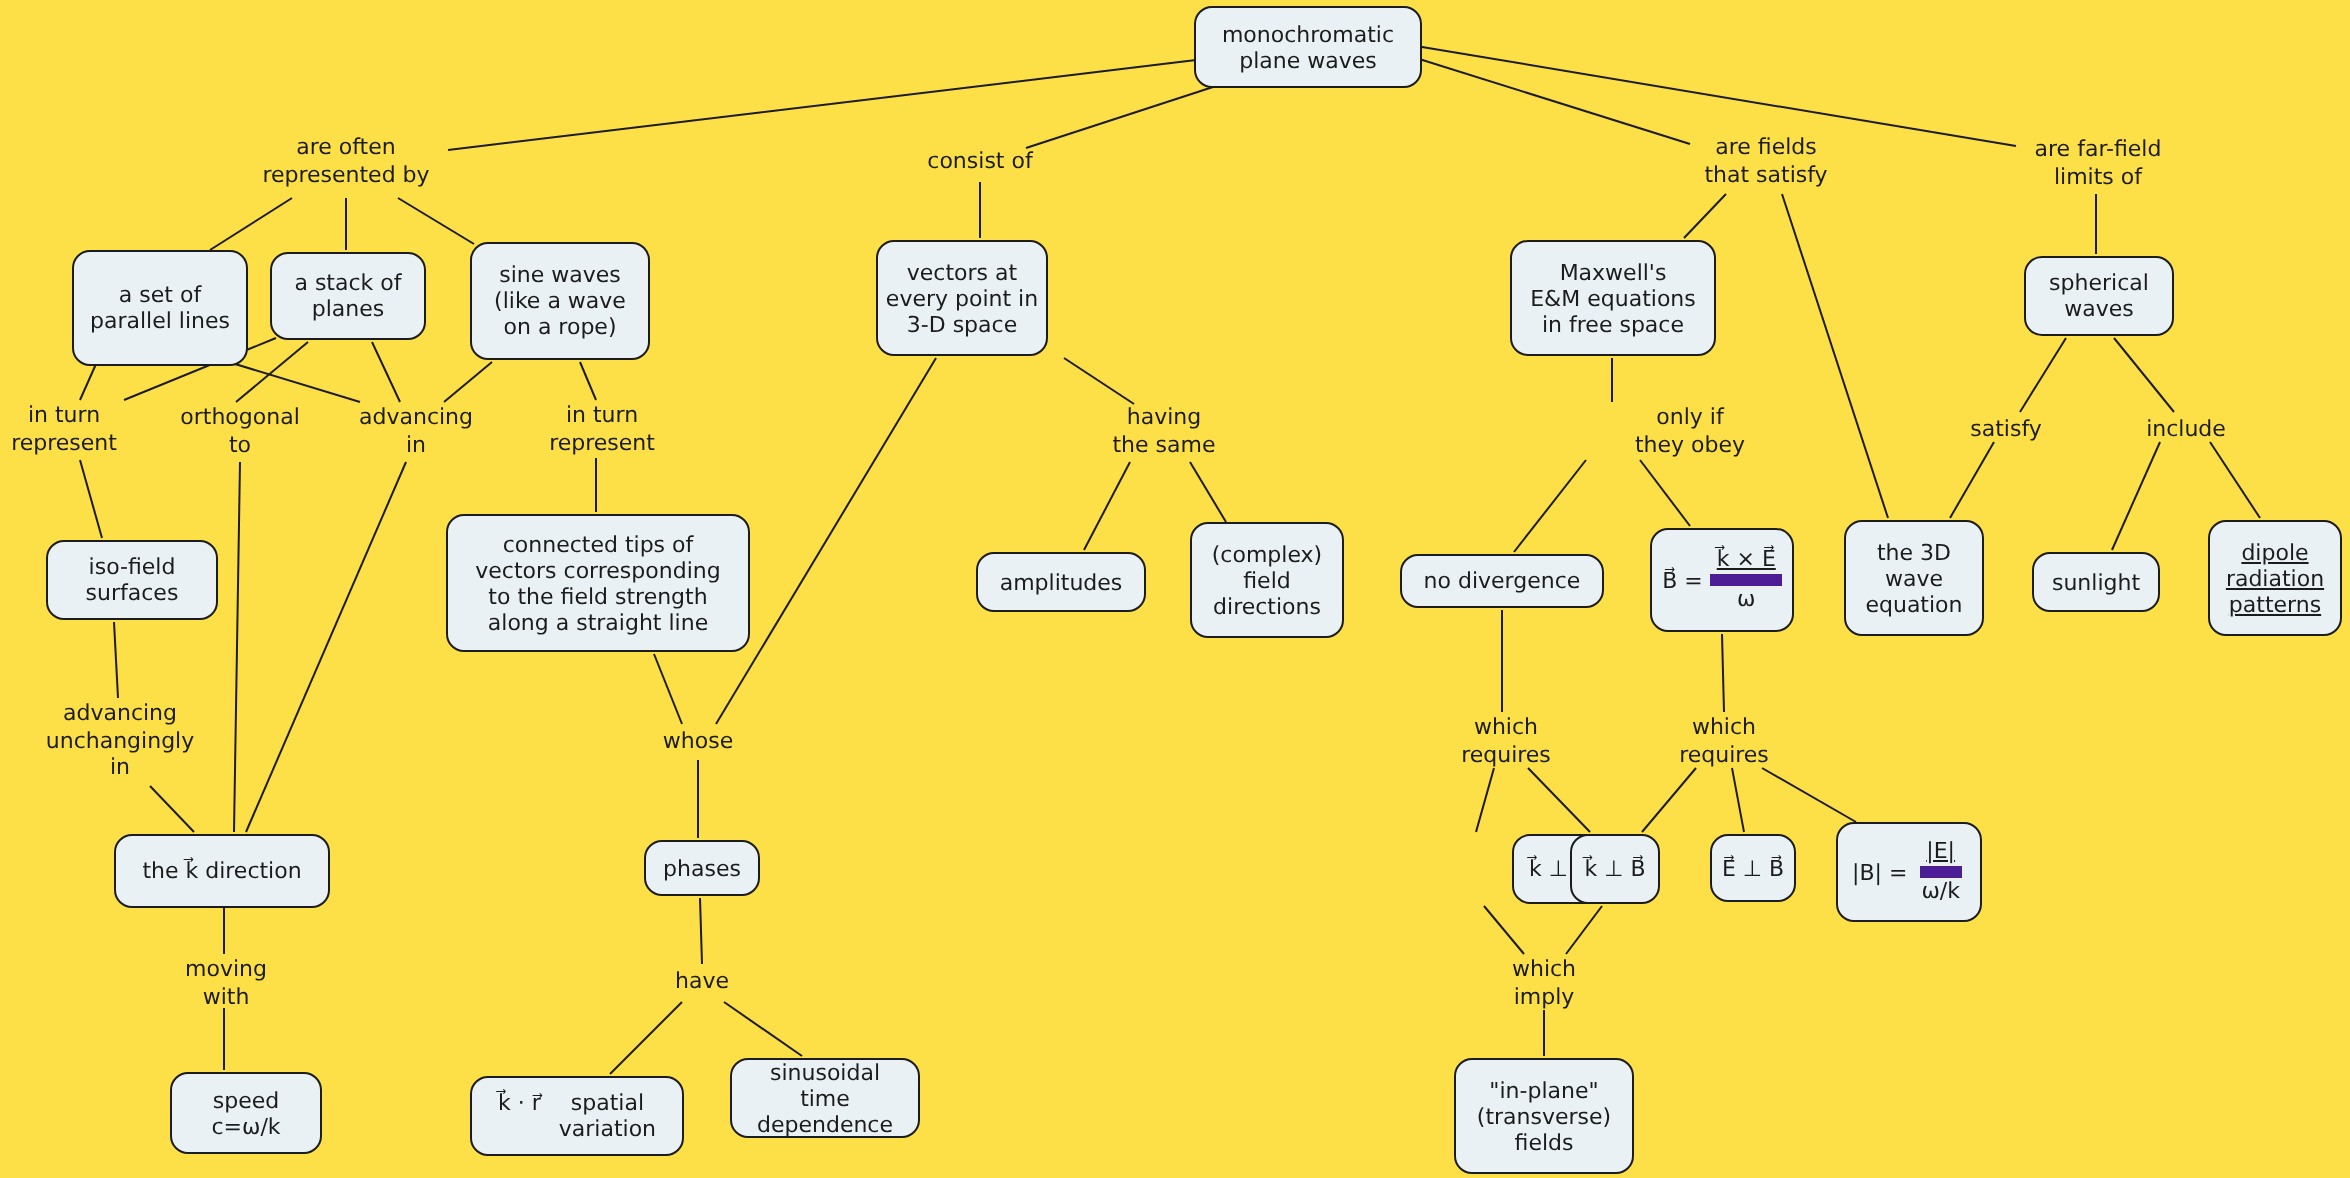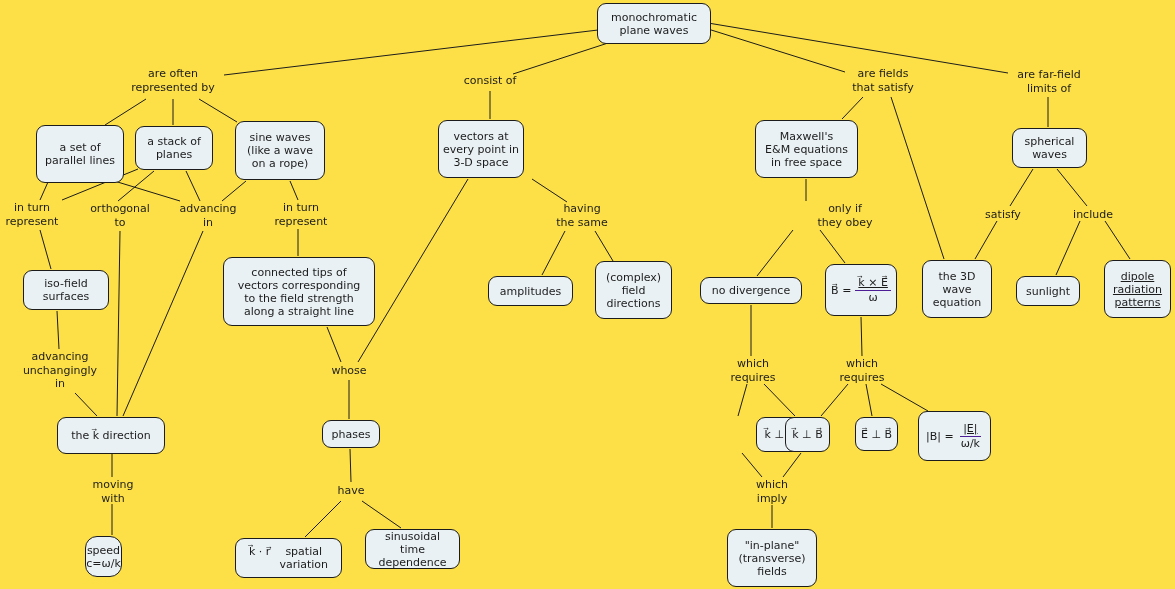--- a/index.html
+++ b/index.html
@@ -14,21 +14,21 @@
     background:#e9f1f4; border:1px solid #1c1c1c; border-radius:9px;
     display:flex; flex-direction:column; align-items:center; justify-content:center;
     font-size:11px; line-height:13px; text-align:center; white-space:nowrap;
   }
   .link-label {
     position:absolute; transform:translateX(-50%);
     font-size:11px; line-height:13.5px; text-align:center; white-space:nowrap;
   }
   .eq-row { display:flex; flex-direction:row; align-items:center; gap:4px; }
   .frac { display:flex; flex-direction:column; align-items:center; line-height:14px; }
-  .frac .num { border-bottom:1px solid #4c1d95; padding:0 3px;text-decoration:underline; }
+  .frac .num { border-bottom:6px solid #4c1d95; padding:0 3px;text-decoration:underline; }
   .frac .den { padding:0 3px; }
   .kr-row { display:flex; flex-direction:row; align-items:flex-start; gap:9px; }
 </style>
 </head>
 <body>
 
 <div id="canvas">
   <svg id="edges-layer" xmlns="http://www.w3.org/2000/svg" width="1175" height="589">
       <line x1="598" y1="30" x2="224" y2="75" stroke="#1c1c1c" stroke-width="1"></line>
       <line x1="608" y1="43" x2="513" y2="74" stroke="#1c1c1c" stroke-width="1"></line>
@@ -172,21 +172,21 @@
             <div>spatial</div>
             <div>variation</div>
           </span>
         </div>
       </div>
       <div class="node" style="left: 365px; top: 529px; width: 95px; height: 40px;">
         <div>sinusoidal</div>
         <div>time</div>
         <div>dependence</div>
       </div>
-      <div class="node" style="left: 85px; top: 536px; width: 37px; height: 41px; border-radius: 12px;">
+      <div class="node" style="left: 85px; top: 536px; width: 76px; height: 41px;">
         <div>speed</div>
         <div>c=ω/k</div>
       </div>
       <div class="node" style="left: 756px; top: 417px; width: 47px; height: 35px;">
         <div>k⃗ ⊥ E⃗</div>
       </div>
       <div class="node" style="left: 785px; top: 417px; width: 45px; height: 35px;">
         <div>k⃗ ⊥ B⃗</div>
       </div>
       <div class="node" style="left: 855px; top: 417px; width: 43px; height: 34px;">

